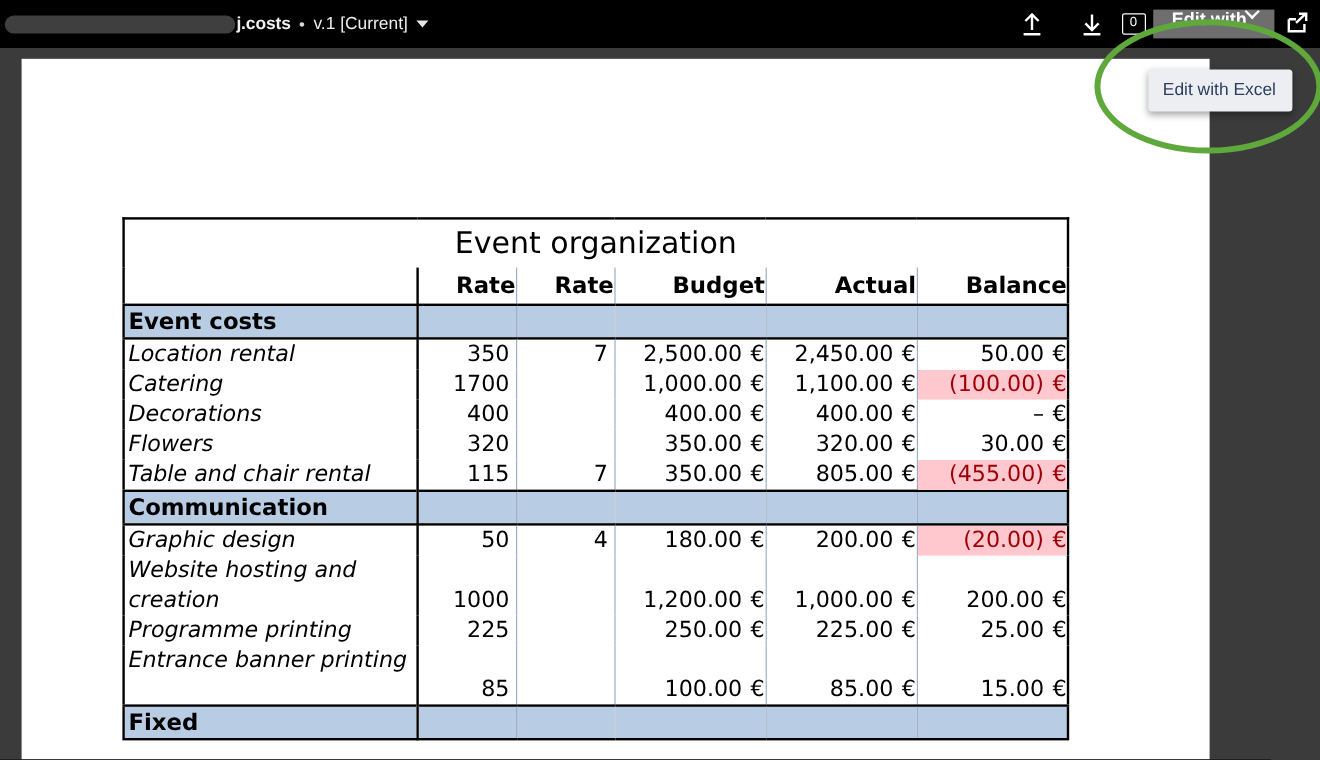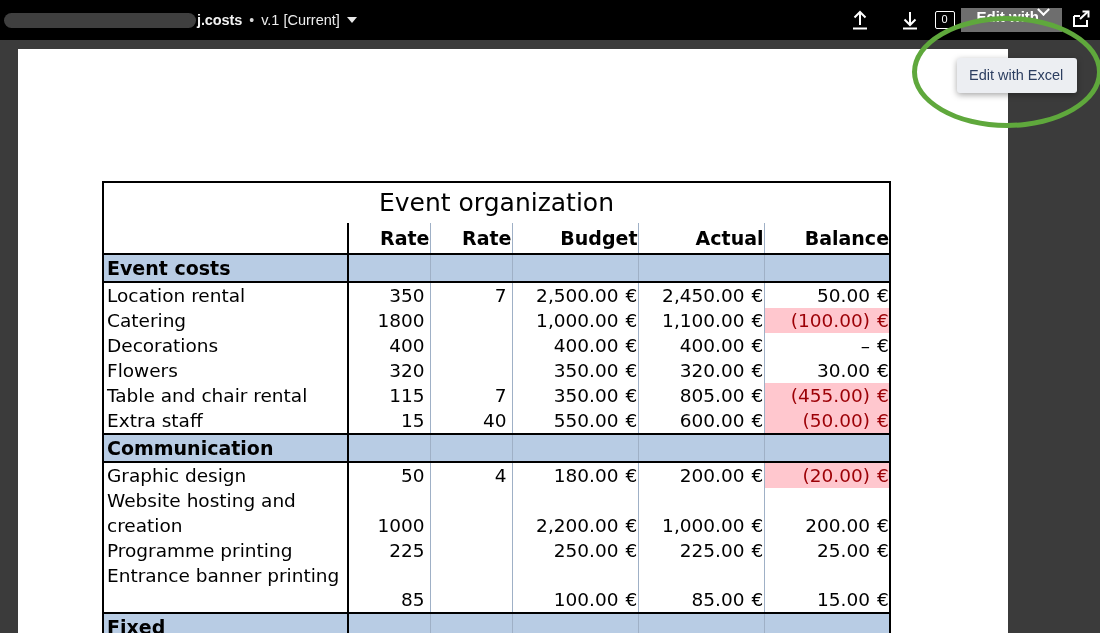--- a/index.html
+++ b/index.html
@@ -253,20 +253,21 @@
   }
 
   
   .row-data td.lbl {
     padding-left: 3px;
     text-align: left;
     border-right: 2.5px solid #000000;
     border-left: none;
     border-top: none;
     border-bottom: none;
+    font-style: italic;
   }
   .row-data td.num {
     text-align: right;
     padding-right: 5px;
     border-top: none;
     border-bottom: none;
   }
   .row-data td.cur {
     text-align: right;
     padding-right: 3px;
@@ -422,21 +423,21 @@
               </td>
               <td class="cur">
                 <div class="cur-inner">
                   <span class="amt">50.00</span>
                   <span class="sym">€</span>
                 </div>
               </td>
             </tr>
             <tr class="row-data">
               <td class="lbl">Catering</td>
-              <td class="num">1800</td>
+              <td class="num">1700</td>
               <td class="num"></td>
               <td class="cur">
                 <div class="cur-inner">
                   <span class="amt">1,000.00</span>
                   <span class="sym">€</span>
                 </div>
               </td>
               <td class="cur">
                 <div class="cur-inner">
                   <span class="amt">1,100.00</span>
@@ -512,43 +513,20 @@
                   <span class="sym">€</span>
                 </div>
               </td>
               <td class="cur neg">
                 <div class="cur-inner">
                   <span class="amt">(455.00)</span>
                   <span class="sym">€</span>
                 </div>
               </td>
             </tr>
-            <tr class="row-data">
-              <td class="lbl">Extra staff</td>
-              <td class="num">15</td>
-              <td class="num">40</td>
-              <td class="cur">
-                <div class="cur-inner">
-                  <span class="amt">550.00</span>
-                  <span class="sym">€</span>
-                </div>
-              </td>
-              <td class="cur">
-                <div class="cur-inner">
-                  <span class="amt">600.00</span>
-                  <span class="sym">€</span>
-                </div>
-              </td>
-              <td class="cur neg">
-                <div class="cur-inner">
-                  <span class="amt">(50.00)</span>
-                  <span class="sym">€</span>
-                </div>
-              </td>
-            </tr>
             <tr class="row-section">
               <td class="lbl">Communication</td>
               <td></td>
               <td></td>
               <td></td>
               <td></td>
               <td></td>
             </tr>
             <tr class="row-data">
               <td class="lbl">Graphic design</td>
@@ -572,21 +550,21 @@
                   <span class="sym">€</span>
                 </div>
               </td>
             </tr>
             <tr class="row-data row-tall">
               <td class="lbl">Website hosting and creation</td>
               <td class="num">1000</td>
               <td class="num"></td>
               <td class="cur">
                 <div class="cur-inner">
-                  <span class="amt">2,200.00</span>
+                  <span class="amt">1,200.00</span>
                   <span class="sym">€</span>
                 </div>
               </td>
               <td class="cur">
                 <div class="cur-inner">
                   <span class="amt">1,000.00</span>
                   <span class="sym">€</span>
                 </div>
               </td>
               <td class="cur">

